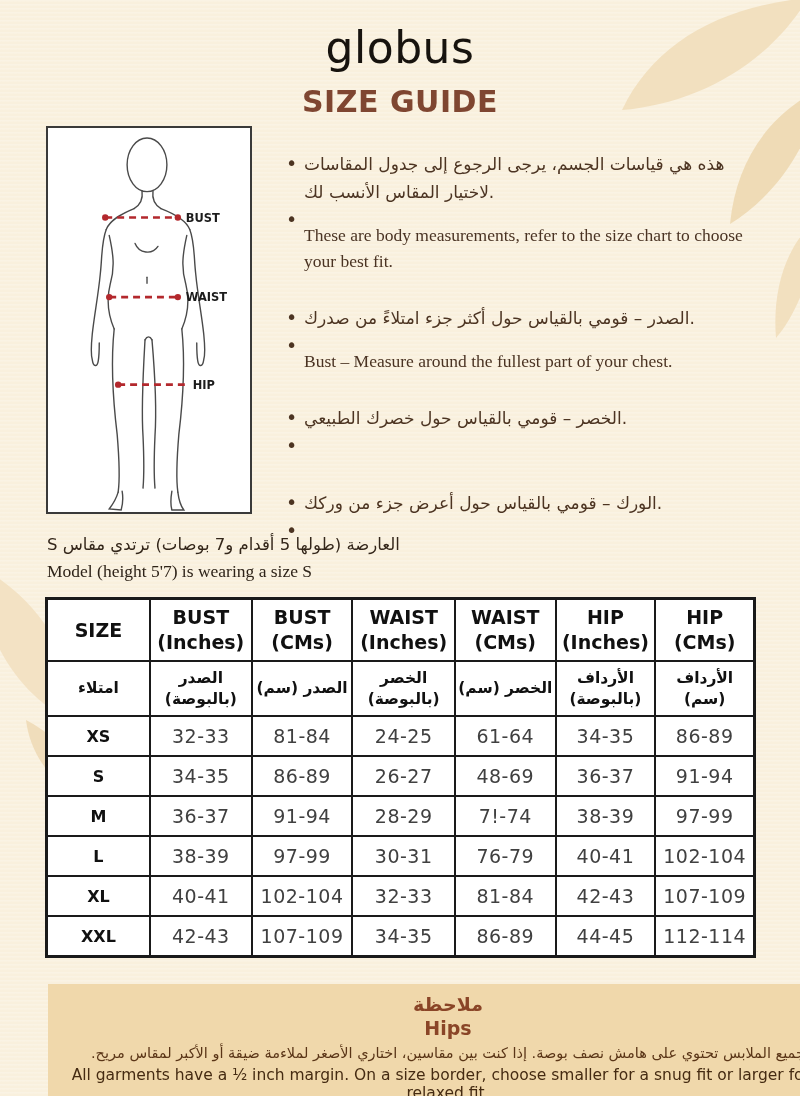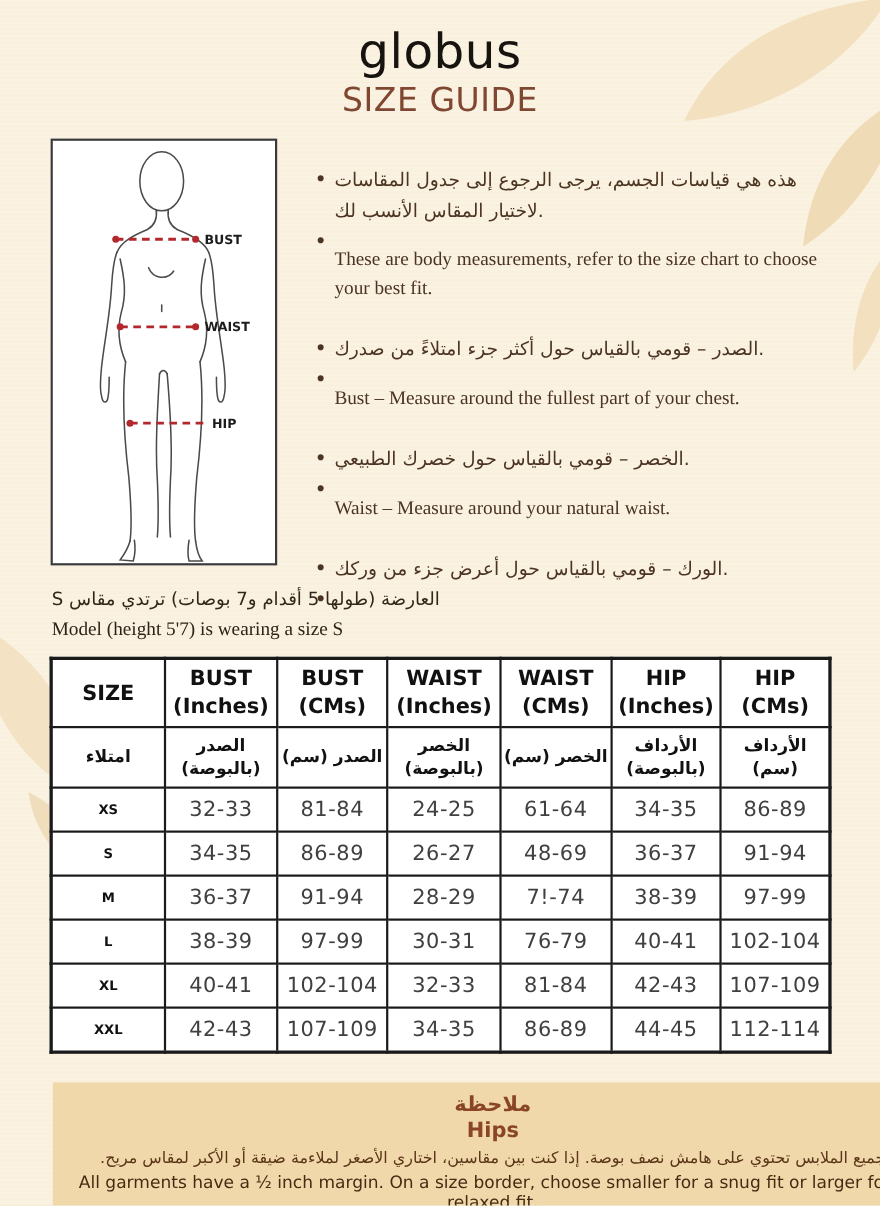--- a/index.html
+++ b/index.html
@@ -8,22 +8,22 @@
     position:relative;width:800px;height:1096px;margin:0 auto;overflow:hidden;
     background:#f9f0dd;
     background-image:repeating-linear-gradient(180deg, rgba(255,255,255,.22) 0px, rgba(255,255,255,.22) 1px, rgba(0,0,0,0) 2px, rgba(0,0,0,0) 4px);
   }
   .deco{position:absolute;z-index:0;pointer-events:none;}
   .content{position:absolute;inset:0;z-index:1;}
 
   
   .brand{position:absolute;top:22px;left:0;width:100%;text-align:center;
     font-size:44px;font-weight:500;letter-spacing:.5px;color:#17130e;}
-  .page-title{position:absolute;top:74px;left:0;width:100%;text-align:center;
-    font-size:30px;font-weight:400;letter-spacing:.5px;color:#7f4631;}
+  .page-title{position:absolute;top:84px;left:0;width:100%;text-align:center;
+    font-size:30px;font-weight:700;letter-spacing:.5px;color:#7f4631;}
 
   
   .figure-box{position:absolute;left:46px;top:126px;width:202px;height:384px;
     background:#ffffff;border:2px solid #3a3a3a;}
   .figure-box svg{display:block;width:100%;height:100%;}
 
   
   .bullets{position:absolute;left:286px;top:150px;width:472px;}
   .group{margin-bottom:30px;}
   .b-row{display:flex;align-items:flex-start;}
@@ -35,21 +35,21 @@
   .model-note{position:absolute;left:47px;top:531px;width:560px;}
   .model-ar{direction:rtl;display:inline-block;font-size:16.5px;line-height:27px;color:#33261a;}
   .model-en{font-family:"Liberation Serif","DejaVu Serif",serif;font-size:17.5px;line-height:26px;color:#2e2318;}
 
   
   .size-table{position:absolute;left:45px;top:597px;width:711px;border-collapse:collapse;
     background:#ffffff;border:3px solid #1a1a1a;table-layout:fixed;}
   .size-table th,.size-table td{border:2px solid #1a1a1a;text-align:center;vertical-align:middle;padding:0;}
   .th-en{height:60px;font-size:19px;font-weight:700;color:#111;line-height:25px;}
   .th-ar{height:53px;font-size:15.5px;font-weight:700;color:#111;line-height:21px;direction:rtl;}
-  .td-size{height:38px;font-size:12px;font-weight:700;color:#111;}
+  .td-size{height:38px;font-size:16px;font-weight:700;color:#111;}
   .td-val{height:38px;font-size:19px;font-weight:400;color:#404040;letter-spacing:.5px;}
 
   
   .note-band{position:absolute;left:0;top:984px;width:800px;height:112px;background:#f0d8ab;text-align:center;margin-left:48px;}
   .note-title-ar{margin-top:9px;font-size:19px;font-weight:700;color:#8a4527;direction:rtl;}
   .note-title-en{font-size:19px;font-weight:700;color:#8a4527;margin-top:2px;}
   .note-body-ar{font-size:14.5px;color:#5a3517;direction:rtl;margin-top:6px;}
   .note-body-en{font-size:15.5px;color:#452b12;margin-top:5px;}
 
   .mann{stroke:#4a4a4a;stroke-width:1.4;fill:none;stroke-linecap:round;}
@@ -145,21 +145,20 @@
           <span class="b-en">Bust – Measure around the fullest part of your chest.</span>
         </div>
       </div>
       <div class="group">
         <div class="b-row">
           <span class="b-dot">•</span>
           <span class="b-ar">الخصر – قومي بالقياس حول خصرك الطبيعي.</span>
         </div>
         <div class="b-row">
           <span class="b-dot">•</span>
-          <span class="b-en">Waist – Measure around your natural waist.</span>
         </div>
       </div>
       <div class="group">
         <div class="b-row">
           <span class="b-dot">•</span>
           <span class="b-ar">الورك – قومي بالقياس حول أعرض جزء من وركك.</span>
         </div>
         <div class="b-row">
           <span class="b-dot">•</span>
         </div>

